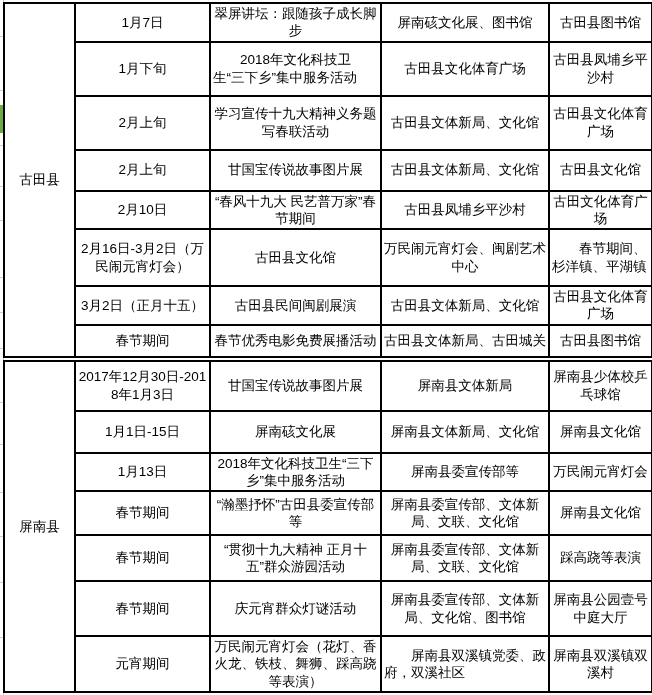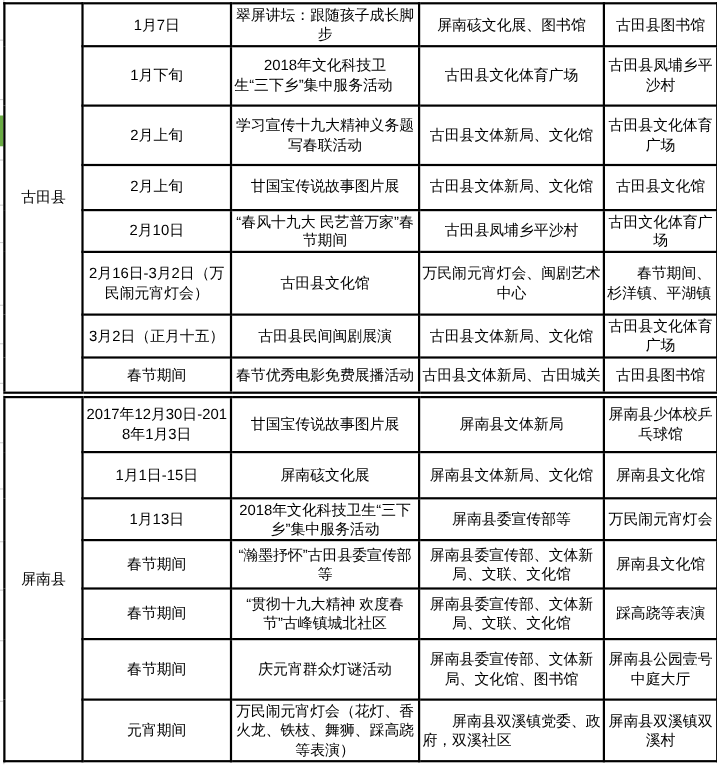--- a/index.html
+++ b/index.html
@@ -131,21 +131,21 @@
       <td>万民闹元宵灯会</td>
     </tr>
     <tr style="height:44px">
       <td>春节期间</td>
       <td>“瀚墨抒怀”古田县委宣传部等</td>
       <td>屏南县委宣传部、文体新局、文联、文化馆</td>
       <td>屏南县文化馆</td>
     </tr>
     <tr style="height:46px">
       <td>春节期间</td>
-      <td>“贯彻十九大精神 欢度春节”古峰镇城北社区</td>
+      <td>“贯彻十九大精神 正月十五”群众游园活动</td>
       <td>屏南县委宣传部、文体新局、文联、文化馆</td>
       <td>踩高跷等表演</td>
     </tr>
     <tr style="height:55px">
       <td>春节期间</td>
       <td>庆元宵群众灯谜活动</td>
       <td>屏南县委宣传部、文体新局、文化馆、图书馆</td>
       <td>屏南县公园壹号中庭大厅</td>
     </tr>
     <tr style="height:53px">

